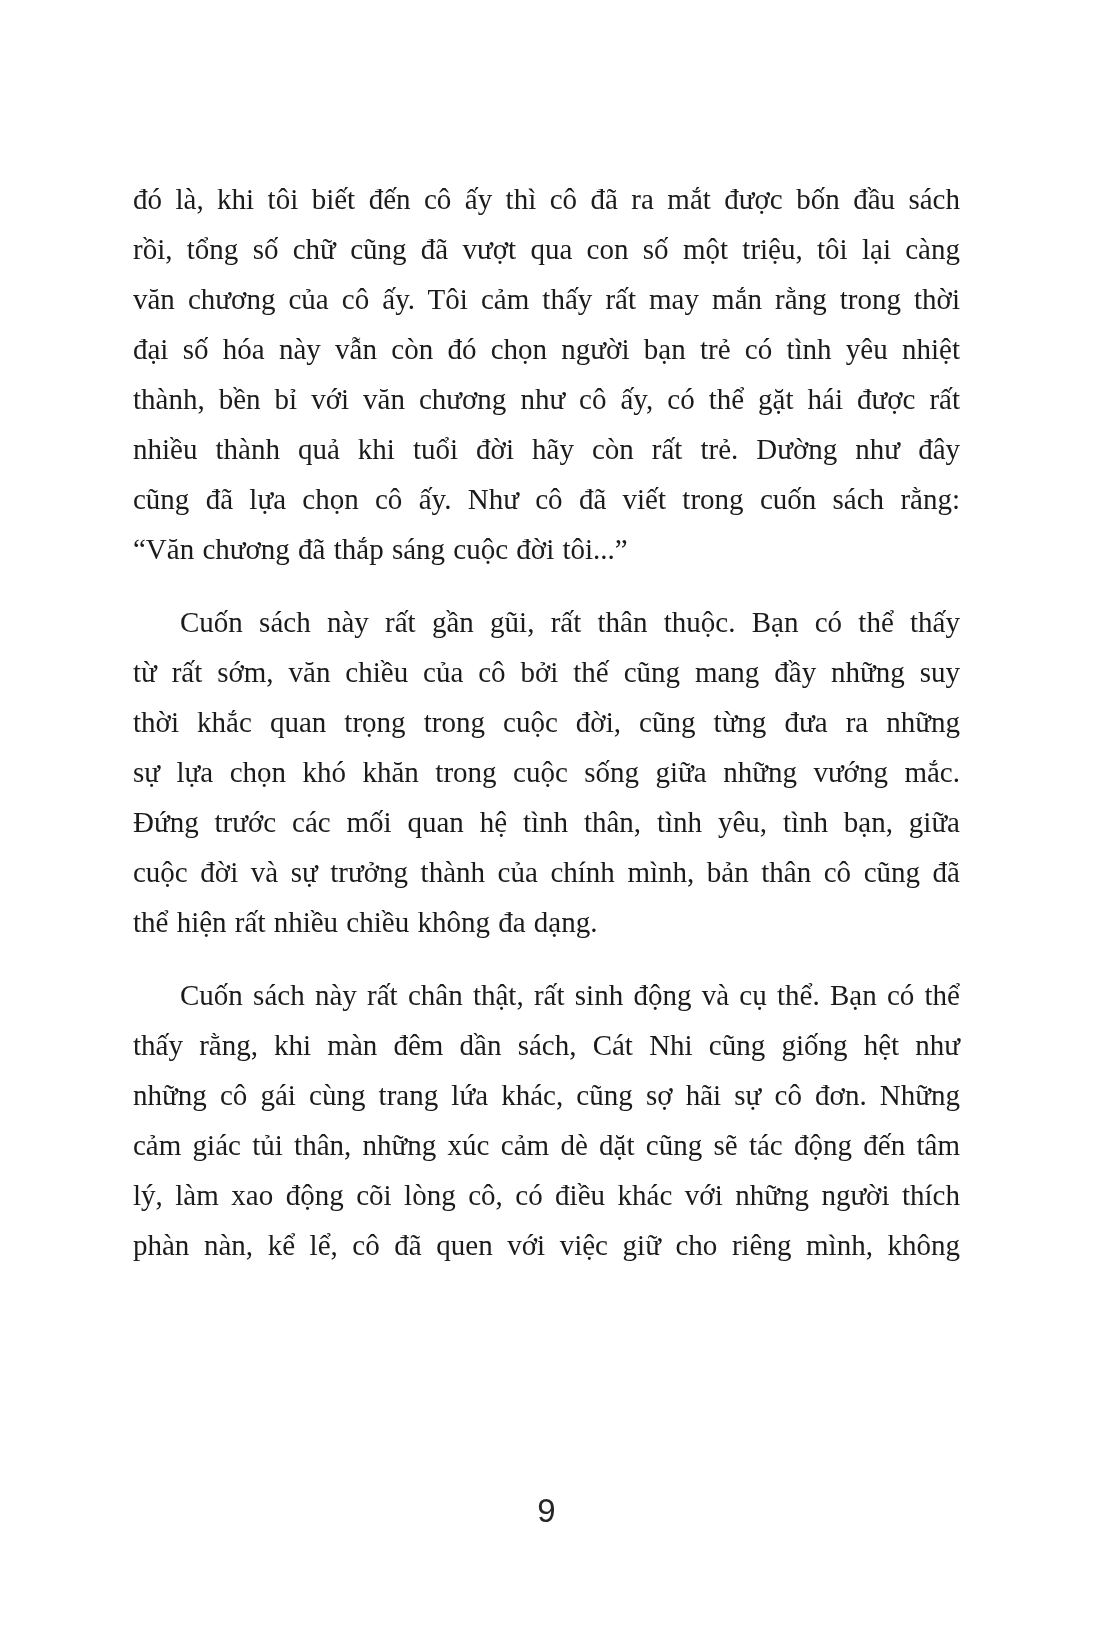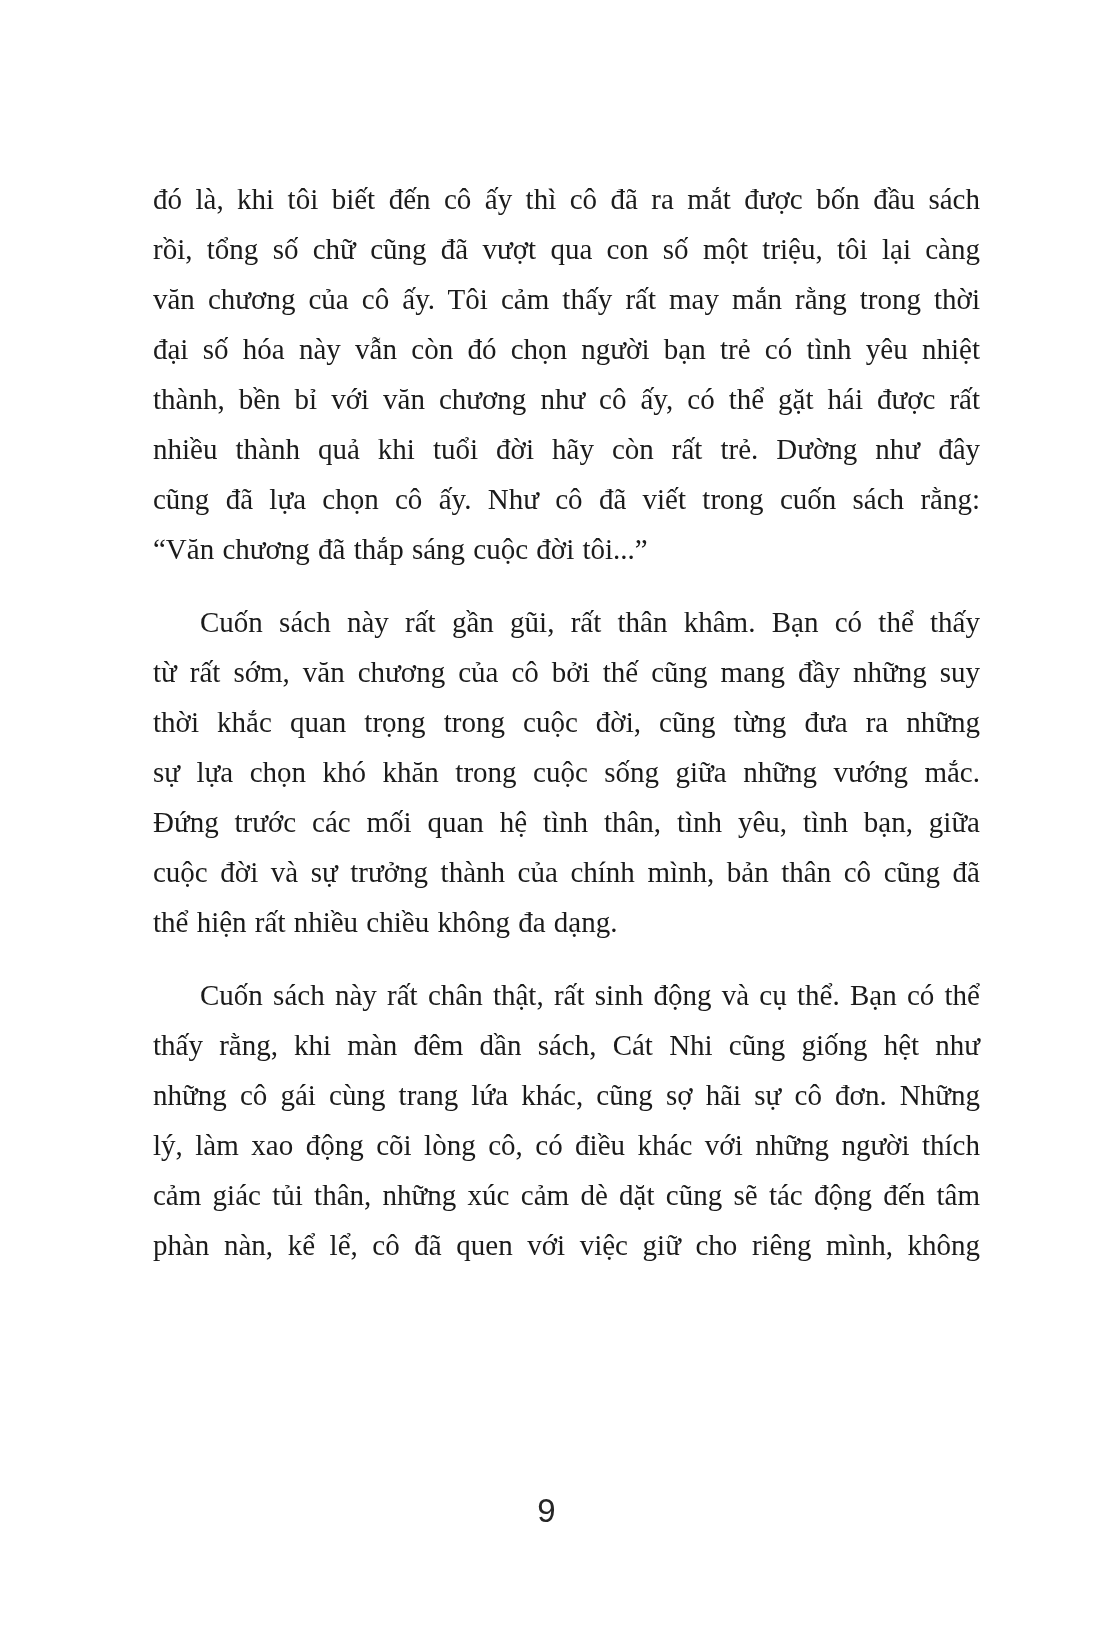--- a/index.html
+++ b/index.html
@@ -15,21 +15,20 @@
     font-family: "Liberation Serif", serif;
   }
   .text-block {
     position: absolute;
     left: 133px;
     top: 174px;
     width: 827px;
     color: #1b1b1b;
     font-size: 29px;
     line-height: 50px;
-    margin-left: 20px;
   }
   .para {
     margin: 0;
     padding: 0;
   }
   .para + .para {
     margin-top: 23px;
   }
   .line {
     text-align: justify;
@@ -64,33 +63,33 @@
     <div class="line">rồi, tổng số chữ cũng đã vượt qua con số một triệu, tôi lại càng</div>
     <div class="line">văn chương của cô ấy. Tôi cảm thấy rất may mắn rằng trong thời</div>
     <div class="line">đại số hóa này vẫn còn đó chọn người bạn trẻ có tình yêu nhiệt</div>
     <div class="line">thành, bền bỉ với văn chương như cô ấy, có thể gặt hái được rất</div>
     <div class="line">nhiều thành quả khi tuổi đời hãy còn rất trẻ. Dường như đây</div>
     <div class="line">cũng đã lựa chọn cô ấy. Như cô đã viết trong cuốn sách rằng:</div>
     <div class="line end">“Văn chương đã thắp sáng cuộc đời tôi...”</div>
   </div>
 
   <div class="para">
-    <div class="line indent">Cuốn sách này rất gần gũi, rất thân khâm. Bạn có thể thấy</div>
-    <div class="line">từ rất sớm, văn chương của cô bởi thế cũng mang đầy những suy</div>
+    <div class="line indent">Cuốn sách này rất gần gũi, rất thân thuộc. Bạn có thể thấy</div>
+    <div class="line">từ rất sớm, văn chiều của cô bởi thế cũng mang đầy những suy</div>
     <div class="line">thời khắc quan trọng trong cuộc đời, cũng từng đưa ra những</div>
     <div class="line">sự lựa chọn khó khăn trong cuộc sống giữa những vướng mắc.</div>
     <div class="line">Đứng trước các mối quan hệ tình thân, tình yêu, tình bạn, giữa</div>
     <div class="line">cuộc đời và sự trưởng thành của chính mình, bản thân cô cũng đã</div>
     <div class="line end">thể hiện rất nhiều chiều không đa dạng.</div>
   </div>
 
   <div class="para">
     <div class="line indent">Cuốn sách này rất chân thật, rất sinh động và cụ thể. Bạn có thể</div>
     <div class="line">thấy rằng, khi màn đêm dần sách, Cát Nhi cũng giống hệt như</div>
     <div class="line">những cô gái cùng trang lứa khác, cũng sợ hãi sự cô đơn. Những</div>
+    <div class="line">cảm giác tủi thân, những xúc cảm dè dặt cũng sẽ tác động đến tâm</div>
     <div class="line">lý, làm xao động cõi lòng cô, có điều khác với những người thích</div>
-    <div class="line">cảm giác tủi thân, những xúc cảm dè dặt cũng sẽ tác động đến tâm</div>
     <div class="line">phàn nàn, kể lể, cô đã quen với việc giữ cho riêng mình, không</div>
   </div>
 
 </main>
 
 <footer class="page-footer">9</footer>
 
 </body></html>

